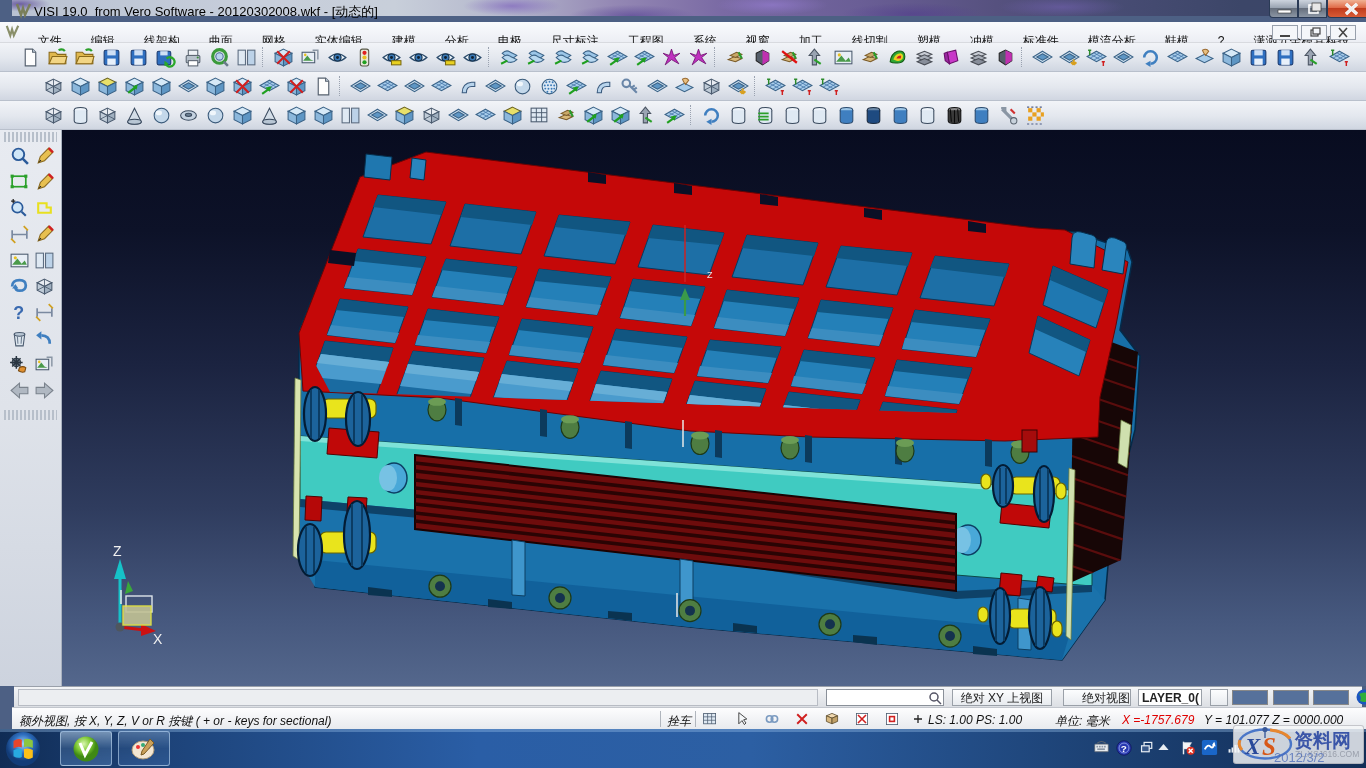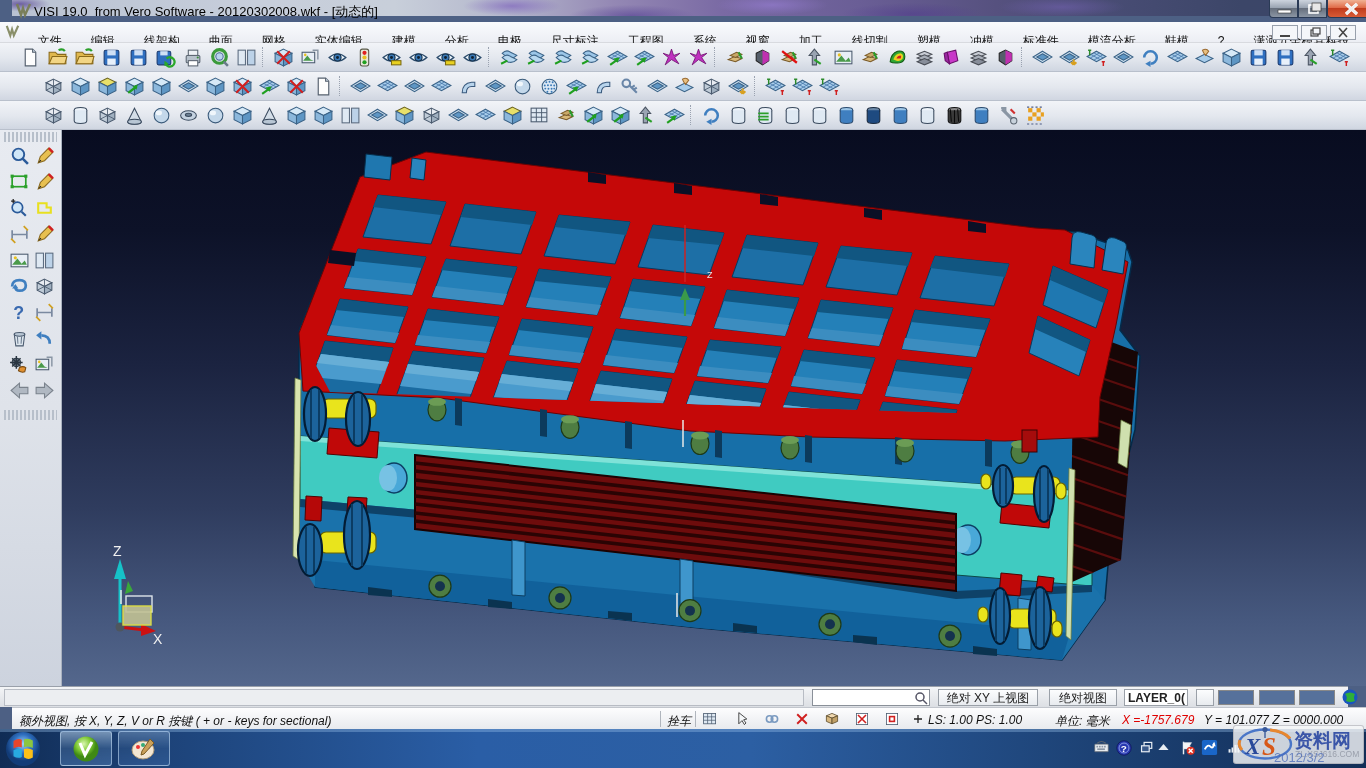--- a/index.html
+++ b/index.html
@@ -29,21 +29,21 @@
 .ic{display:inline-block;width:21px;height:21px;vertical-align:top;margin:4px 3px 0 3px}
 .sep{display:inline-block;width:6px;height:20px;margin:4px 2px 0 2px;border-left:1px dotted #9aa2b0}
 
 #lpanel{left:0;top:130px;width:62px;height:556px;background:linear-gradient(180deg,#e8ebf1 0%,#dfe3ea 50%,#cdd3de 100%);border-right:1px solid #aab2bf}
 #lpanel .dots{height:10px;margin:2px 4px;background:repeating-linear-gradient(90deg,#b7bfca 0 2px,transparent 2px 4px)}
 #lpanel .ic{margin:2px 2px 3px 9px}
 #lpanel .ic+.ic{margin-left:2px}
 
 #vp{left:62px;top:130px;width:1304px;height:556px;background:linear-gradient(180deg,#080c20 0%,#0d1228 18%,#1b2340 42%,#2f3c5e 68%,#46587e 88%,#54678c 100%)}
 
-#stA{left:0;top:686px;width:1348px;height:21px;background:linear-gradient(180deg,#f4f5f7,#dcdfe4);border-top:1px solid #9aa0aa;font-size:12px;color:#222}
+#stA{left:14px;top:686px;width:1348px;height:21px;background:linear-gradient(180deg,#f4f5f7,#dcdfe4);border-top:1px solid #9aa0aa;font-size:12px;color:#222}
 #stB{left:12px;top:707px;width:1366px;height:22px;font-style:italic;} .icb{top:3px;width:16px;height:16px;} #stB{background:linear-gradient(180deg,#fdfdfe,#e8eaee);border-top:1px solid #c2c6cd;font-size:12px;color:#111}
 
 #task{left:0;top:729px;width:1366px;height:39px;background:linear-gradient(90deg,#102c55 0%,#1d4379 12%,#2a5ea6 35%,#2c5fa3 55%,#1e4478 78%,#122e57 100%)}
 #task .gloss{position:absolute;left:0;top:0;width:100%;height:3px;background:rgba(160,200,240,.35)}
 .tbtn{position:absolute;top:2px;width:52px;height:35px;border:1px solid rgba(200,225,250,.55);border-radius:3px;background:linear-gradient(180deg,rgba(190,220,250,.30),rgba(120,170,230,.12) 50%,rgba(90,140,210,.25))}
 #wm{left:1233px;top:725px;width:131px;height:39px;background:rgba(245,246,248,.82);border-radius:3px;border:1px solid rgba(150,150,160,.5)}
 </style></head><body>
 <div id="scr">
     <svg width="0" height="0" style="position:absolute">
       <defs>
@@ -972,21 +972,21 @@
   </div>
 
   <div id="stA" class="abs">
     <div class="abs" style="left:4px;top:2px;width:800px;height:17px;border:1px solid #b8bcc4;background:#eceef1"></div>
     <div class="abs" style="left:812px;top:2px;width:118px;height:17px;border:1px solid #8a9099;background:#fff"></div>
     <svg class="abs" style="left:914px;top:4px" width="14" height="14">
         <circle cx="6" cy="6" r="4" fill="none" stroke="#556" stroke-width="1.5"></circle>
         <path d="M9 9 L13 13" stroke="#556" stroke-width="1.5"></path>
       </svg>
     <div class="abs" style="left:938px;top:2px;width:100px;height:17px;border:1px solid #9aa0a8;background:linear-gradient(180deg,#fcfdfe,#e8ebef);text-align:center;line-height:16px">绝对 XY 上视图</div>
-    <div class="abs" style="left:1049px;top:2px;width:68px;height:17px;border:1px solid #9aa0a8;background:linear-gradient(180deg,#fcfdfe,#e8ebef);text-align:center;line-height:16px">绝对视图</div>
+    <div class="abs" style="left:1049px;top:2px;width:68px;height:17px;border:1px solid #9aa0a8;background:linear-gradient(180deg,#fcfdfe,#e8ebef);text-align:right;line-height:16px">绝对视图</div>
     <div class="abs" style="left:1124px;top:2px;width:64px;height:17px;border:1px solid #9aa0a8;background:#fff;font-weight:bold;line-height:16px;padding-left:3px;overflow:hidden">LAYER_0(</div>
     <div class="abs" style="left:1196px;top:2px;width:18px;height:17px;border:1px solid #9aa0a8;background:linear-gradient(180deg,#fcfdfe,#e8ebef)"></div>
     <div class="abs" style="left:1218px;top:3px;width:36px;height:15px;border:1px solid #888;background:#56719b"></div>
     <div class="abs" style="left:1259px;top:3px;width:36px;height:15px;border:1px solid #888;background:#56719b"></div>
     <div class="abs" style="left:1299px;top:3px;width:36px;height:15px;border:1px solid #888;background:#56719b"></div>
     <svg class="abs" style="left:1342px;top:2px" width="17" height="17">
         <circle cx="8" cy="8" r="7.5" fill="#1a55c0"></circle>
         <path d="M3 5 Q8 2 13 5 Q11 9 13 12 Q8 14 4 12 Q6 8 3 5" fill="#2fae3a"></path>
       </svg>
   </div>

